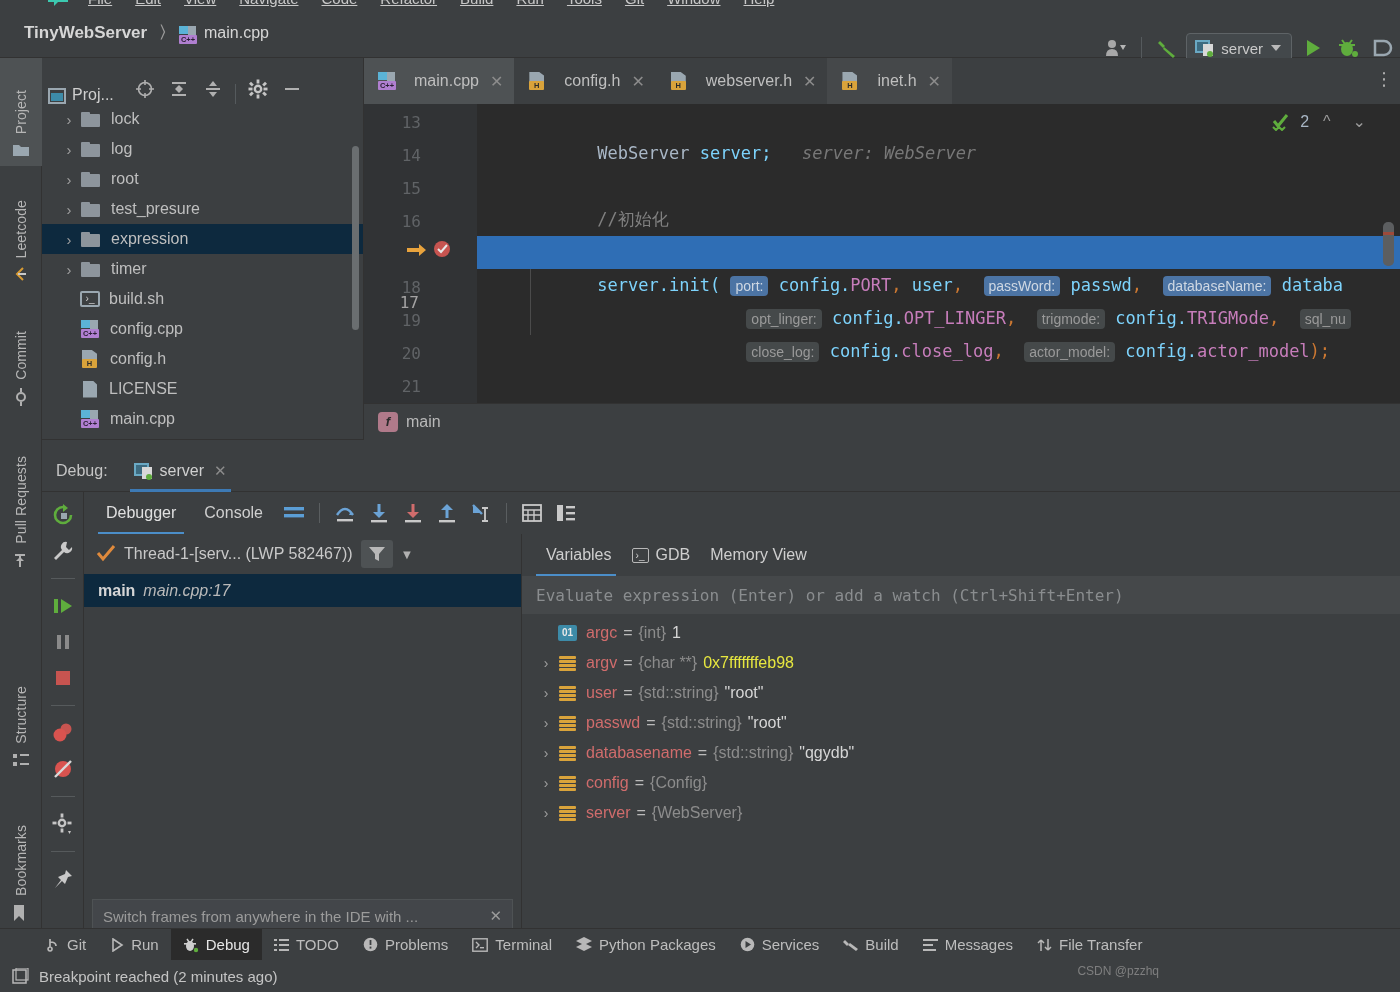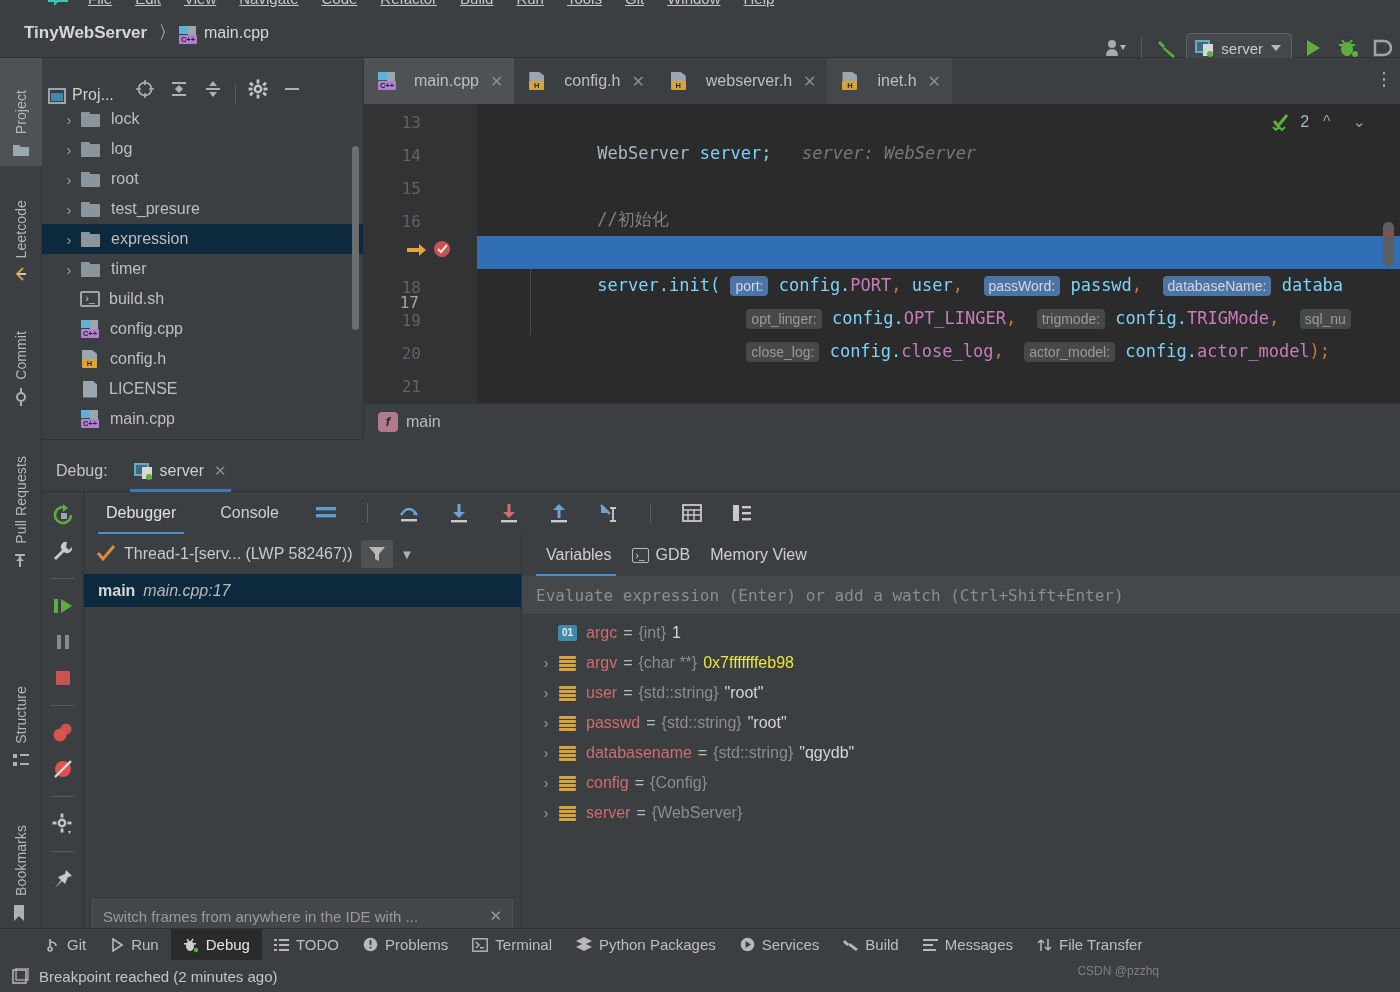--- a/index.html
+++ b/index.html
@@ -154,21 +154,21 @@
   .dbg-tab { display: flex; align-items: center; gap: 8px; font-size: 16px; color: #cfcfcf; height: 41px; padding: 0 12px; position: relative; }
   .dbg-tab.active::after { content:""; position:absolute; left:8px; right:8px; bottom:0; height:3px; background:#3d7ab5; }
   .dbg-tab .x { color: #8c8c8c; font-size: 15px; margin-left: 2px; }
 
   .dbg-sidebar { position: absolute; left: 0; top: 41px; width: 42px; bottom: 0; background: #3c3f41; border-right: 1px solid #323232;
                  display: flex; flex-direction: column; align-items: center; padding-top: 10px; gap: 10px; }
   .dbg-sidebar .sep { width: 24px; height: 1px; background: #565a5c; margin: 4px 0; }
   .dsi { width: 26px; height: 26px; display:flex; align-items:center; justify-content:center; }
 
   .dbg-body { position: absolute; left: 42px; top: 41px; right: 0; bottom: 0; }
-  .dbg-toolbar { height: 42px; display: flex; align-items: center; gap: 16px; padding-left: 8px; }
+  .dbg-toolbar { height: 42px; display: flex; align-items: center; gap: 0; padding-left: 8px; }
   .dbg-ttab { font-size: 16px; color: #cfcfcf; padding: 0 14px; height: 42px; line-height: 42px; position: relative; }
   .dbg-ttab.active { color: #e0e0e0; }
   .dbg-ttab.active::after { content:""; position:absolute; left:6px; right:6px; bottom:0; height:2px; background:#4b8ec9; }
   .dbg-tsep { width: 1px; height: 20px; background: #5a5e60; margin: 0 8px; }
   .dbg-ticon { width: 34px; height: 30px; display:flex; align-items:center; justify-content:center; }
 
   .frames { position: absolute; left: 0; top: 42px; width: 438px; bottom: 0; border-right: 1px solid #323232; }
   .thread-row { height: 40px; display: flex; align-items: center; gap: 8px; padding-left: 12px; }
   .thread-label { font-size: 16px; color: #c9c9c9; }
   .filter-btn { width: 32px; height: 28px; background: #4e5254; border-radius: 3px; display:flex; align-items:center; justify-content:center; }

